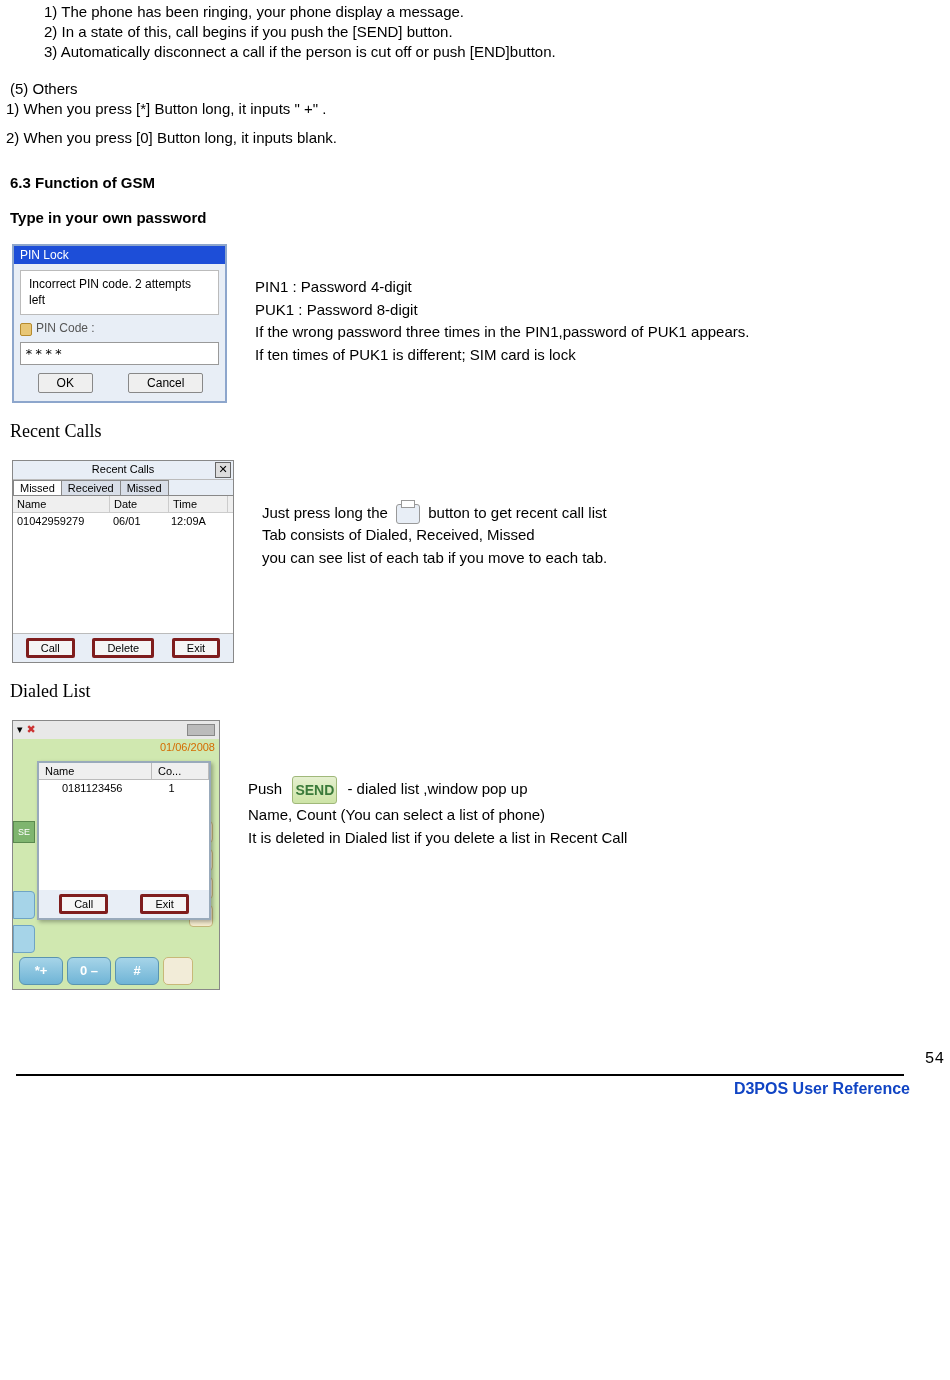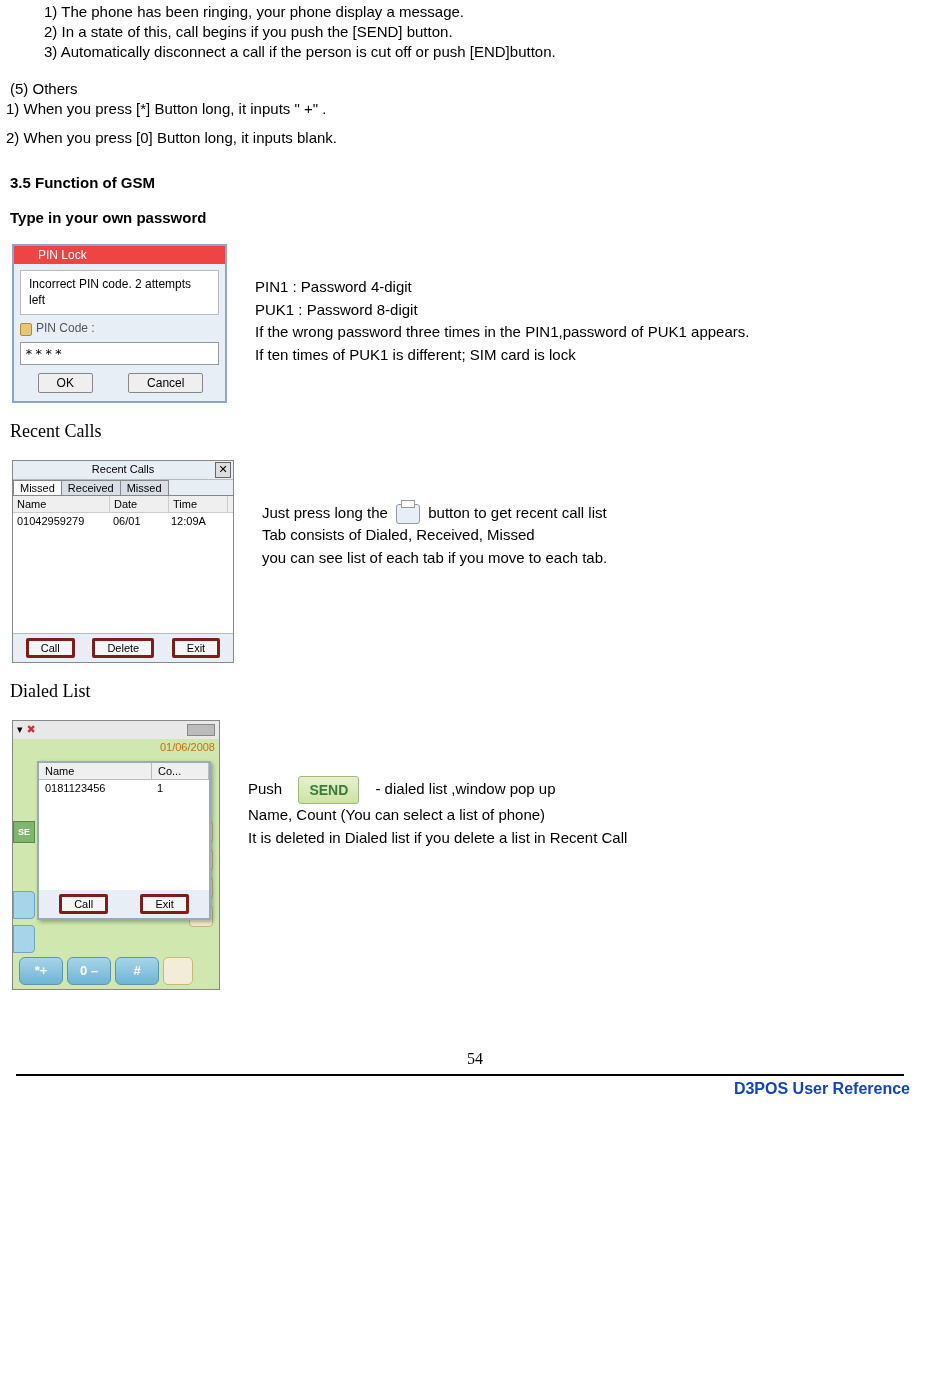--- a/index.html
+++ b/index.html
@@ -5,21 +5,21 @@
 body{font-family:Arial,Helvetica,sans-serif;font-size:15px;color:#000;margin:0;padding:0;width:950px}
 .page{padding:0 6px 0 6px;box-sizing:border-box}
 .indent1{margin-left:38px}
 .section-heading{font-weight:bold;margin-top:28px;margin-left:4px}
 .sub-heading{font-family:"Times New Roman",serif;font-size:18px;margin-top:18px;margin-left:4px}
 .row{display:flex;align-items:flex-start;margin-top:4px}
 .screenshot-box{flex:0 0 auto;margin-left:6px;margin-right:28px}
 .desc{flex:1;margin-top:8px;line-height:1.5}
 .justified{text-align:justify}
 .pin-lock{width:211px;border:2px solid #8da6cc;background:#e8eef6;font-family:Tahoma,Arial,sans-serif;font-size:12px}
-.pin-title{background:#ef4444;color:#fff;padding:2px 24px;font-size:12px}
+.pin-title{background:#1d4ed8;color:#fff;padding:2px 6px;font-size:12px}
 .pin-msg{background:#fff;border:1px solid #bbb;margin:6px;padding:6px 8px;font-size:12px;line-height:1.3}
 .pin-row{margin:6px;font-size:12px;color:#555}
 .pin-lock-icon{display:inline-block;width:10px;height:11px;border:1px solid #b68b2e;border-radius:2px;background:#e8c675;position:relative;vertical-align:middle;margin-right:4px}
 .pin-input{background:#fff;border:1px solid #999;margin:0 6px 8px 6px;padding:3px 4px;font-family:monospace;font-size:13px;letter-spacing:2px}
 .pin-btns{display:flex;justify-content:space-around;padding:0 4px 8px 6px}
 .win-btn{background:#efefef;border:1px solid #888;padding:2px 18px;font-size:12px;border-radius:2px}
 .recent-box{width:220px;border:1px solid #888;background:#fff;font-family:Tahoma,Arial,sans-serif;font-size:11px;position:relative}
 .recent-bar{height:18px;background:#e8eef6;border-bottom:1px solid #bbb;position:relative}
 .recent-bar-title{position:absolute;left:50%;transform:translateX(-50%);top:2px}
 .recent-close{position:absolute;right:2px;top:1px;width:14px;height:14px;border:1px solid #666;background:#ddd;font-size:11px;text-align:center;line-height:12px}
@@ -35,56 +35,56 @@
 .small-btn{border:3px solid #7f1d1d;background:#f5f5f5;padding:1px 12px;font-size:11px;border-radius:2px}
 .dialed-box{width:206px;height:268px;border:1px solid #888;background:#d0e8b0;font-family:Tahoma,Arial,sans-serif;font-size:11px;position:relative;overflow:hidden}
 .dialed-top{height:18px;background:#e8e8e8;display:flex;align-items:center;padding:0 4px;gap:4px}
 .signal{font-size:11px}
 .dialed-date{color:#d46b00;font-size:11px;text-align:right;padding-right:4px;margin-top:2px}
 .dialed-popup{position:absolute;top:40px;left:24px;width:170px;background:#e8eef6;border:2px solid #9ab;padding:0;box-shadow:2px 2px 4px rgba(0,0,0,0.3)}
 .dp-header{display:flex;background:#efefef;border-bottom:1px solid #bbb}
 .dp-h{padding:2px 6px;border-right:1px solid #bbb;font-size:11px}
 .dp-body{background:#fff;height:110px}
 .dp-row{display:flex}
-.dp-cell{padding:2px 6px;font-size:11px}
+.dp-cell{padding:2px 23px;font-size:11px}
 .dp-btns{display:flex;justify-content:space-around;padding:4px}
 .bottom-keys{position:absolute;bottom:4px;left:6px;display:flex;gap:4px}
 .key{width:42px;height:26px;background:linear-gradient(#a6d4e8,#6fb4d6);border:1px solid #5a94b0;border-radius:6px;color:#fff;font-size:13px;font-weight:bold;display:flex;align-items:center;justify-content:center}
 .side-icons{position:absolute;right:6px;top:100px;display:flex;flex-direction:column;gap:6px}
 .side-icon{width:22px;height:20px;background:#f5eccf;border:1px solid #c4b77a;border-radius:4px}
-.se-block{position:absolute;left:0;top:100px;width:20px;height:20px;background:#7fb56f;border:1px solid #5a8a4e;font-size:9px;color:#fff;font-weight:bold;text-align:center;line-height:20px}
+.se-block{position:absolute;left:0;top:100px;width:20px;height:20px;background:#7fb56f;border:1px solid #5a8a4e;font-size:9px;color:#fff;font-weight:normal;text-align:center;line-height:20px}
 .bb{position:absolute;left:0;top:170px;display:flex;flex-direction:column;gap:6px}
 .bb-item{width:20px;height:26px;background:#a6d4e8;border:1px solid #6fa4c4;border-radius:0 4px 4px 0}
 .print-icon{display:inline-block;width:22px;height:18px;border:1px solid #999;border-radius:3px;background:#e8eef6;vertical-align:middle;position:relative;margin:0 4px}
 .print-icon::before{content:"";position:absolute;top:-5px;left:4px;width:12px;height:6px;border:1px solid #999;background:#fff}
-.send-btn{display:inline-block;background:linear-gradient(#e5f0d0,#cde4a6);border:1px solid #a0b87a;border-radius:3px;padding:2px 10px;margin:0 12px;vertical-align:middle}
+.send-btn{display:inline-block;background:linear-gradient(#e5f0d0,#cde4a6);border:1px solid #a0b87a;border-radius:3px;padding:2px 2px;margin:0 6px;vertical-align:middle}
 .send-txt{color:#3a7a3a;font-weight:bold;font-size:14px}
 .footer{margin-top:60px}
-.page-num{text-align:center;font-family:Liberation Serif, serif;font-size:16px}
+.page-num{text-align:right;font-family:Liberation Mono, monospace;font-size:16px}
 .hr-line{border-top:2px solid #000;margin:6px 40px 0 10px}
 .ref-text{text-align:right;color:#1044c4;font-weight:bold;font-family:Arial,sans-serif;font-size:16px;margin-right:34px;margin-top:4px}
 .top-lines p{margin:3px 0}
 </style>
 </head>
 <body>
 
 <div class="page">
   <div class="top-lines indent1">
     <p>1) The phone has been ringing, your phone display a message.</p>
     <p>2) In a state of this, call begins if you push the [SEND] button.</p>
     <p>3) Automatically disconnect a call if the person is cut off or push [END]button.</p>
   </div>
 
   <div class="top-lines" style="margin-top:20px">
     <p style="margin:3px 0 3px 4px">(5) Others</p>
     <p class="indent1" style="margin:3px 0">1) When you press [*] Button long, it inputs " +" .</p>
     <p class="indent1" style="margin:12px 0">2) When you press [0] Button long, it inputs blank.</p>
   </div>
 
-  <p class="section-heading">3.5 Function of GSM</p>
+  <p class="section-heading">6.3 Function of GSM</p>
   <p class="section-heading" style="margin-top:18px">Type in your own password</p>
 
   <div class="row" style="margin-top:18px">
     <div class="screenshot-box">
       <div class="pin-lock">
         <div class="pin-title">PIN Lock</div>
         <div class="pin-msg">Incorrect PIN code. 2 attempts left</div>
         <div class="pin-row"><span class="pin-lock-icon"></span><span>PIN Code :</span></div>
         <div class="pin-input">****</div>
         <div class="pin-btns">

